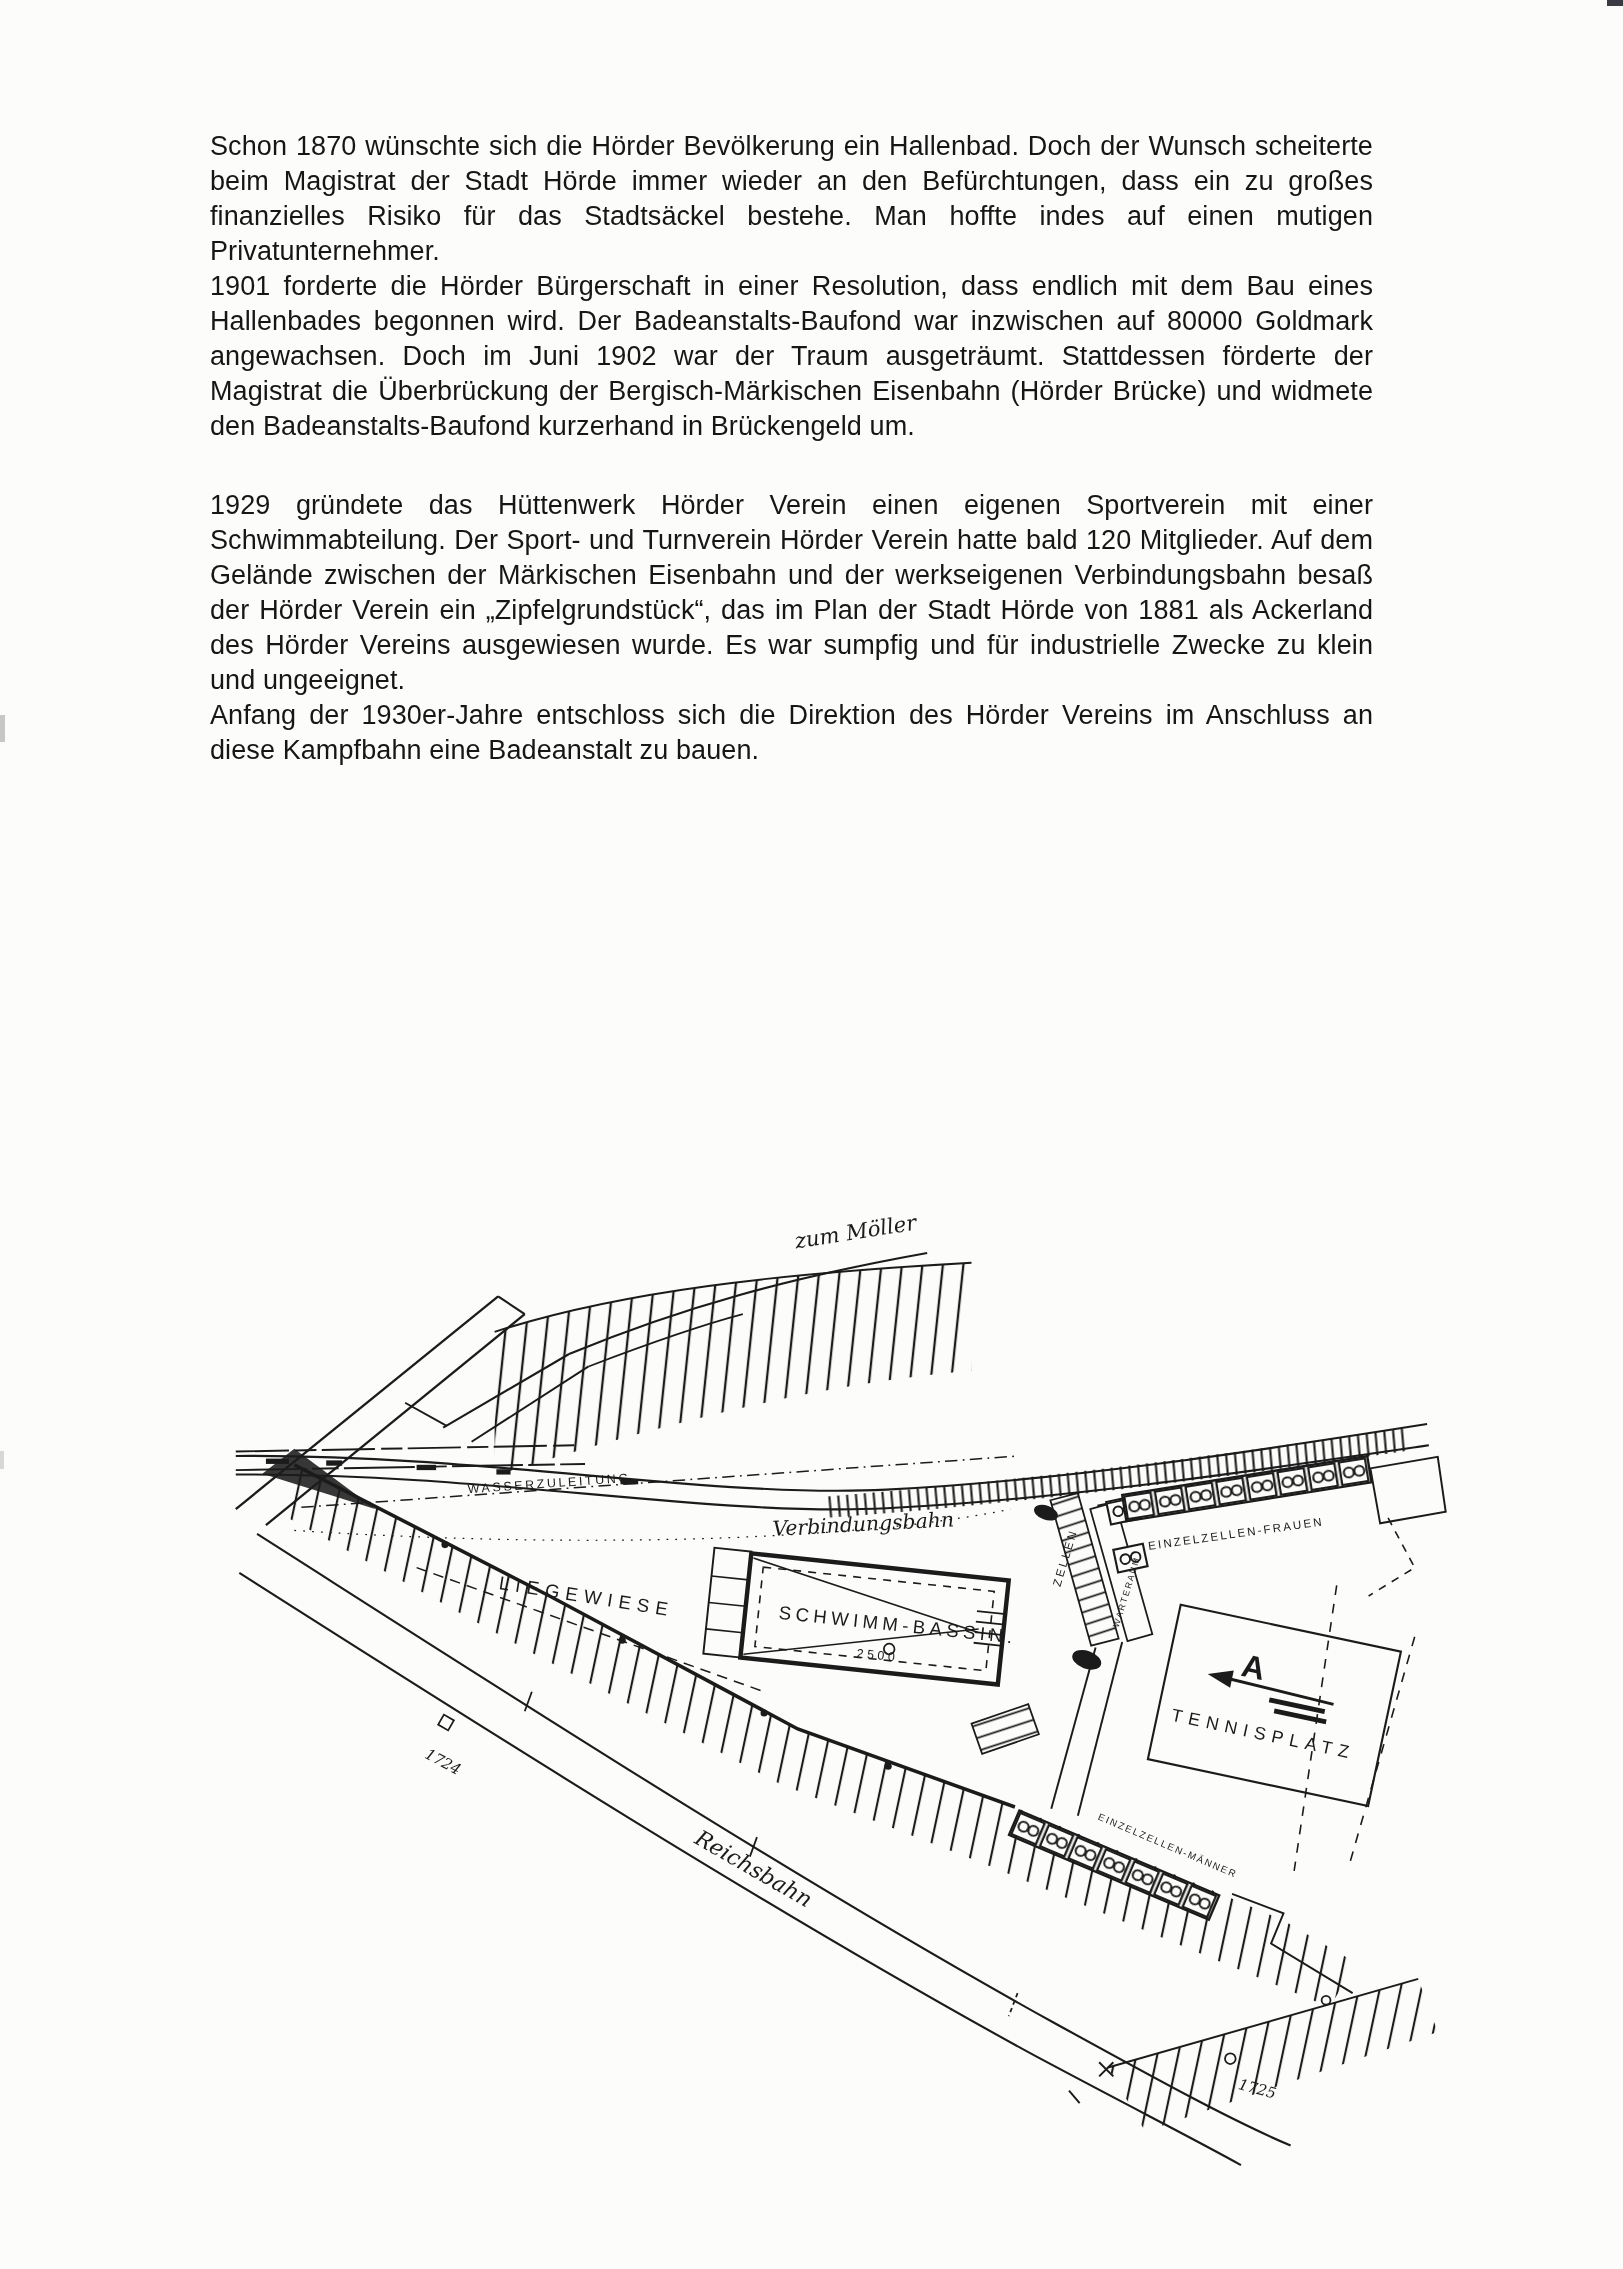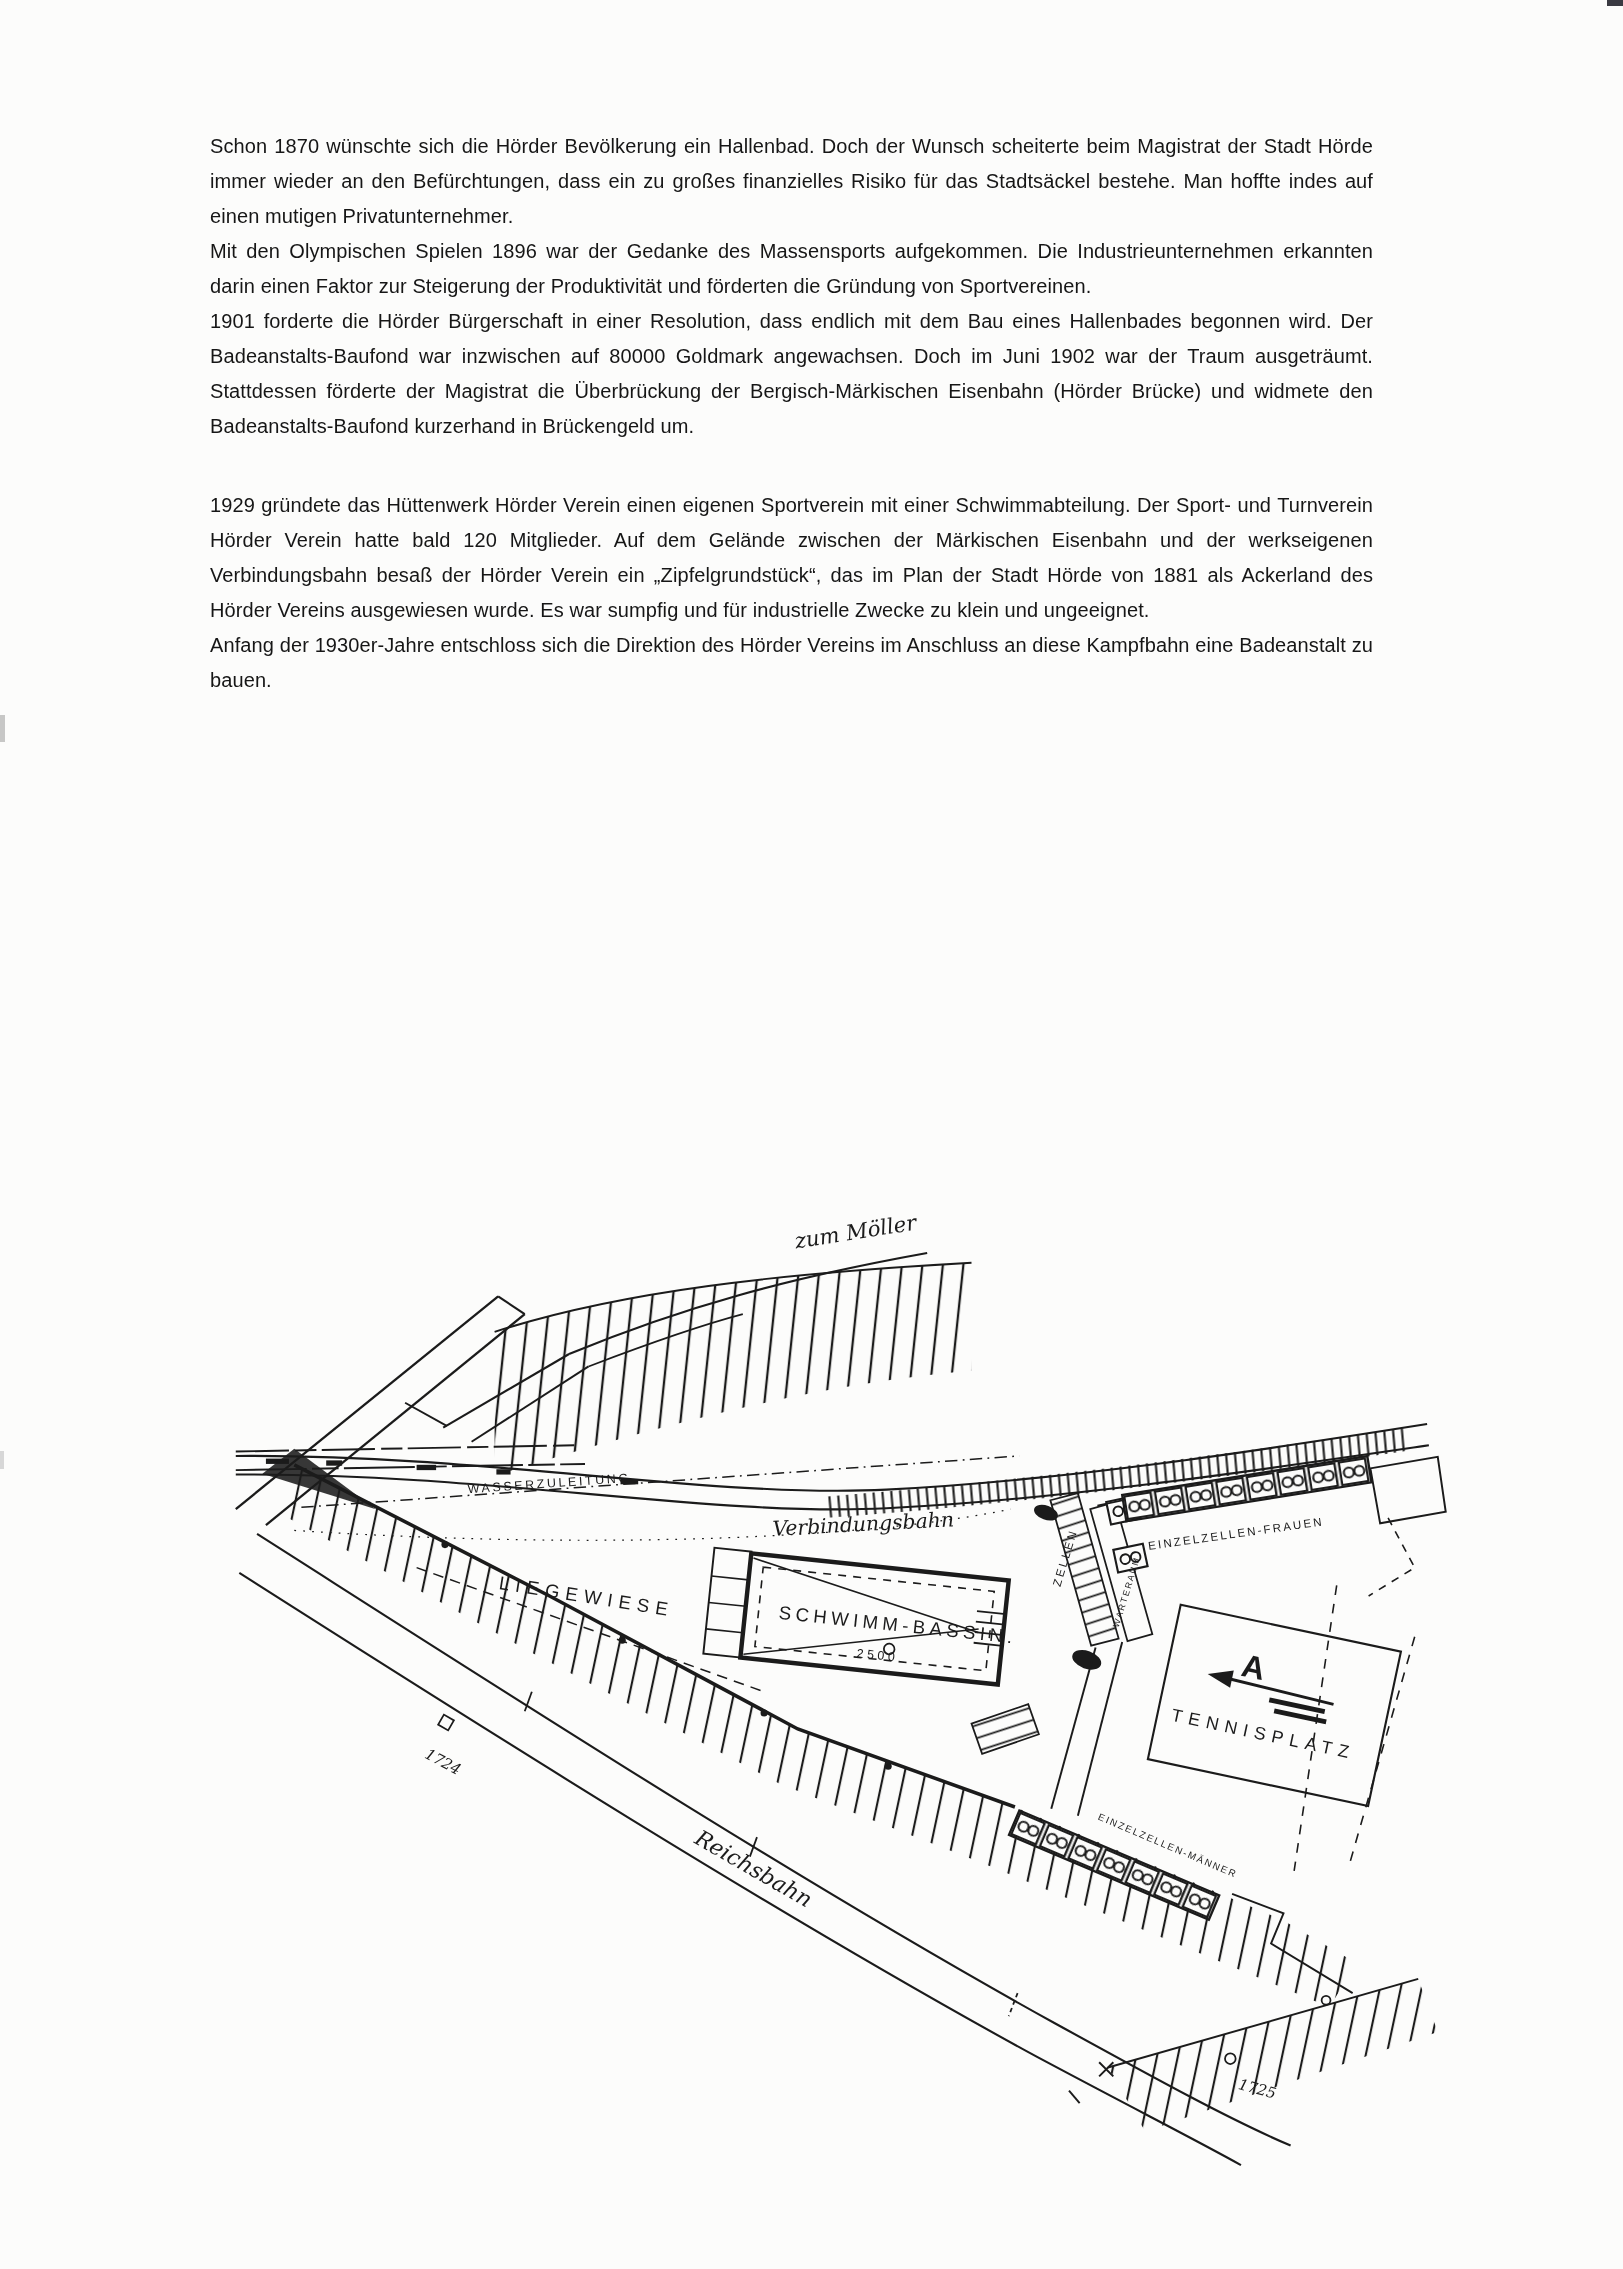--- a/index.html
+++ b/index.html
@@ -3,38 +3,37 @@
 <meta charset="utf-8">
 <style>
   html,body { margin:0; padding:0; }
   body {
     width:1623px; height:2270px; position:relative;
     background:#fcfcfb; overflow:hidden;
     font-family:"Liberation Sans", sans-serif;
   }
   .text-block {
     position:absolute; left:210px; top:129px; width:1163px;
-    font-size:20px; line-height:35px; color:#161616;
+    font-size:27px; line-height:35px; color:#161616;
     text-align:justify; letter-spacing:0.1px;
   }
   .text-block p { margin:0; }
   .text-block p.gap { margin-top:44px; }
   .seg-italic { }
   .map-wrap { position:absolute; left:0; top:1179px; width:1623px; height:1029px; }
   svg text { fill:#1b1b1b; }
   .lbl-caps  { font-family:"Liberation Sans",sans-serif; }
   .lbl-hand  { font-family:"DejaVu Serif",serif; font-style:italic; }
   .artifact { position:absolute; }
 </style>
 </head>
 <body>
 
 <div class="text-block">
     <p><span>Schon 1870 wünschte sich die Hörder Bevölkerung ein Hallenbad. Doch der Wunsch scheiterte beim Magistrat der Stadt Hörde immer wieder an den Befürchtungen, dass ein zu großes finanzielles Risiko für das Stadtsäckel bestehe. Man hoffte indes auf einen mutigen Privatunternehmer.</span></p>
-    <p><span>Mit den Olympischen Spielen 1896 war der Gedanke des Massensports aufgekommen. Die Industrieunternehmen erkannten darin einen Faktor zur Steigerung der Produktivität und förderten die Gründung von Sportvereinen.</span></p>
     <p><span>1901 forderte die Hörder Bürgerschaft in einer Resolution, dass endlich mit dem Bau eines Hallenbades begonnen wird. Der Badeanstalts-Baufond war inzwischen auf 80000 Goldmark angewachsen. Doch im Juni 1902 war der Traum ausgeträumt. Stattdessen förderte der Magistrat die Überbrückung der Bergisch-Märkischen Eisenbahn (Hörder Brücke) und widmete den Badeanstalts-Baufond kurzerhand in Brückengeld um.</span></p>
     <p class="gap"><span>1929 gründete das Hüttenwerk Hörder Verein einen eigenen Sportverein mit einer Schwimmabteilung. Der </span><span class="seg-italic">Sport- und Turnverein Hörder Verein</span><span>  hatte bald 120 Mitglieder. Auf dem Gelände zwischen der Märkischen Eisenbahn und der werkseigenen Verbindungsbahn besaß der Hörder Verein ein „Zipfelgrundstück“, das im Plan der Stadt Hörde von 1881 als Ackerland des Hörder Vereins ausgewiesen wurde. Es war sumpfig und für industrielle Zwecke zu klein und ungeeignet.</span></p>
     <p><span>Anfang der 1930er-Jahre entschloss sich die Direktion des Hörder Vereins im Anschluss an diese Kampfbahn eine Badeanstalt zu bauen.</span></p>
   </div>
 
 <div class="map-wrap">
 <svg width="1623" height="1029" viewBox="0 1330 1831 1160" xmlns="http://www.w3.org/2000/svg">
   <defs>
     <pattern id="hatchV" width="23" height="400" patternUnits="userSpaceOnUse" patternTransform="rotate(6)">
       <line x1="11" y1="0" x2="11" y2="400" stroke="#1b1b1b" stroke-width="2.6"></line>

